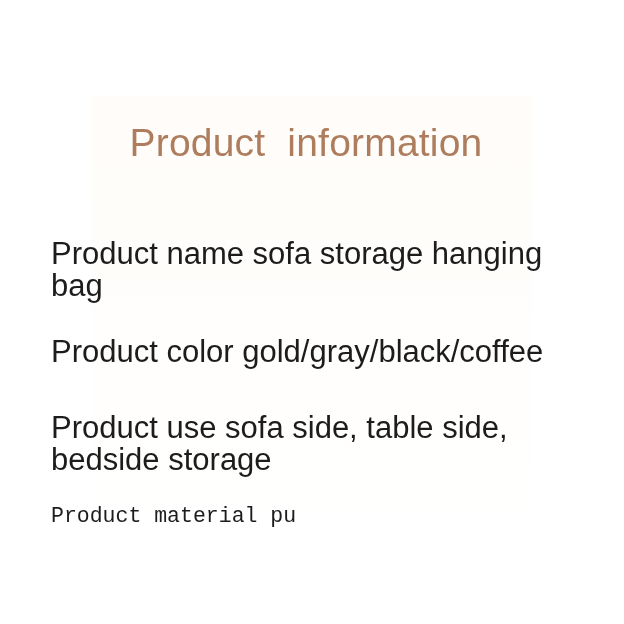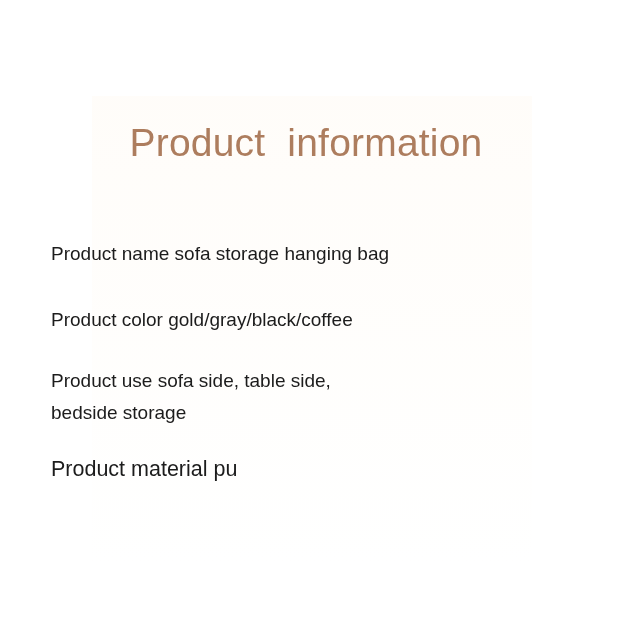--- a/index.html
+++ b/index.html
@@ -51,32 +51,32 @@
     top: 238px;
     width: 540px;
   }
   .spec-row {
     color: #1c1c1c;
     font-family: "Liberation Sans", sans-serif;
     font-weight: 400;
     white-space: pre-line;
   }
   .spec-row.size-lg {
-    font-size: 19px;
+    font-size: 31px;
     line-height: 32px;
   }
   .spec-row.size-sm {
     font-size: 21.5px;
     line-height: 30px;
   }
   .gap-0 { margin-top: 0; }
   .gap-1 { margin-top: 34px; }
-  .gap-2 { margin-top: 29px; }
+  .gap-2 { margin-top: 44px; }
   .gap-3 { margin-top: 37px; }
-  .gap-4 { margin-top: 25px; }
+  .gap-4 { margin-top: 25px; font-family: Liberation Mono, monospace; }
 </style>
 </head>
 <body>
 
 <div class="page">
 
   <div class="wash"></div>
 
   <div class="title">Product  information</div>
 

